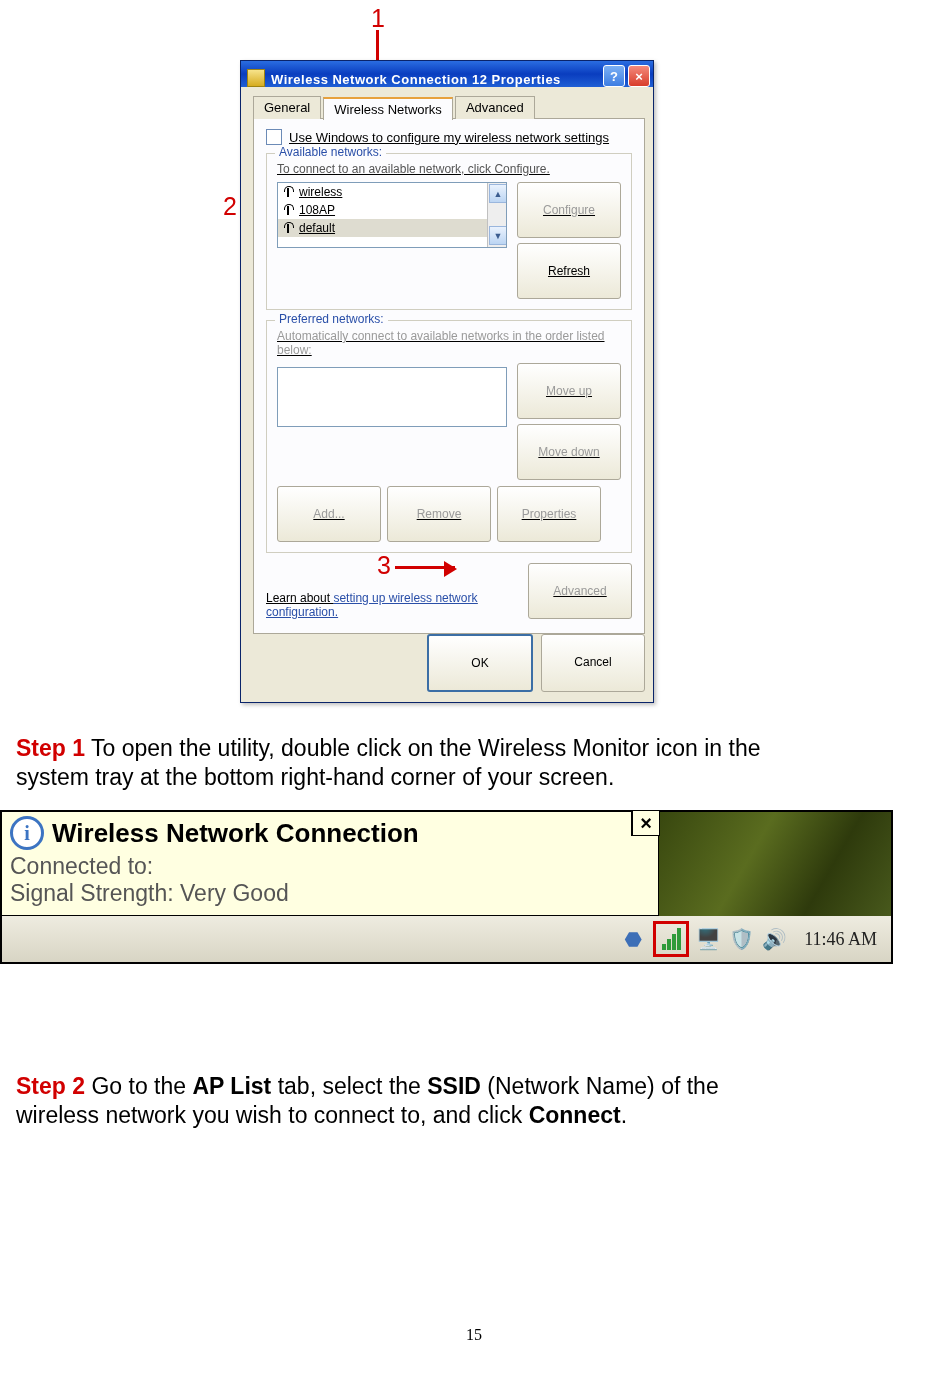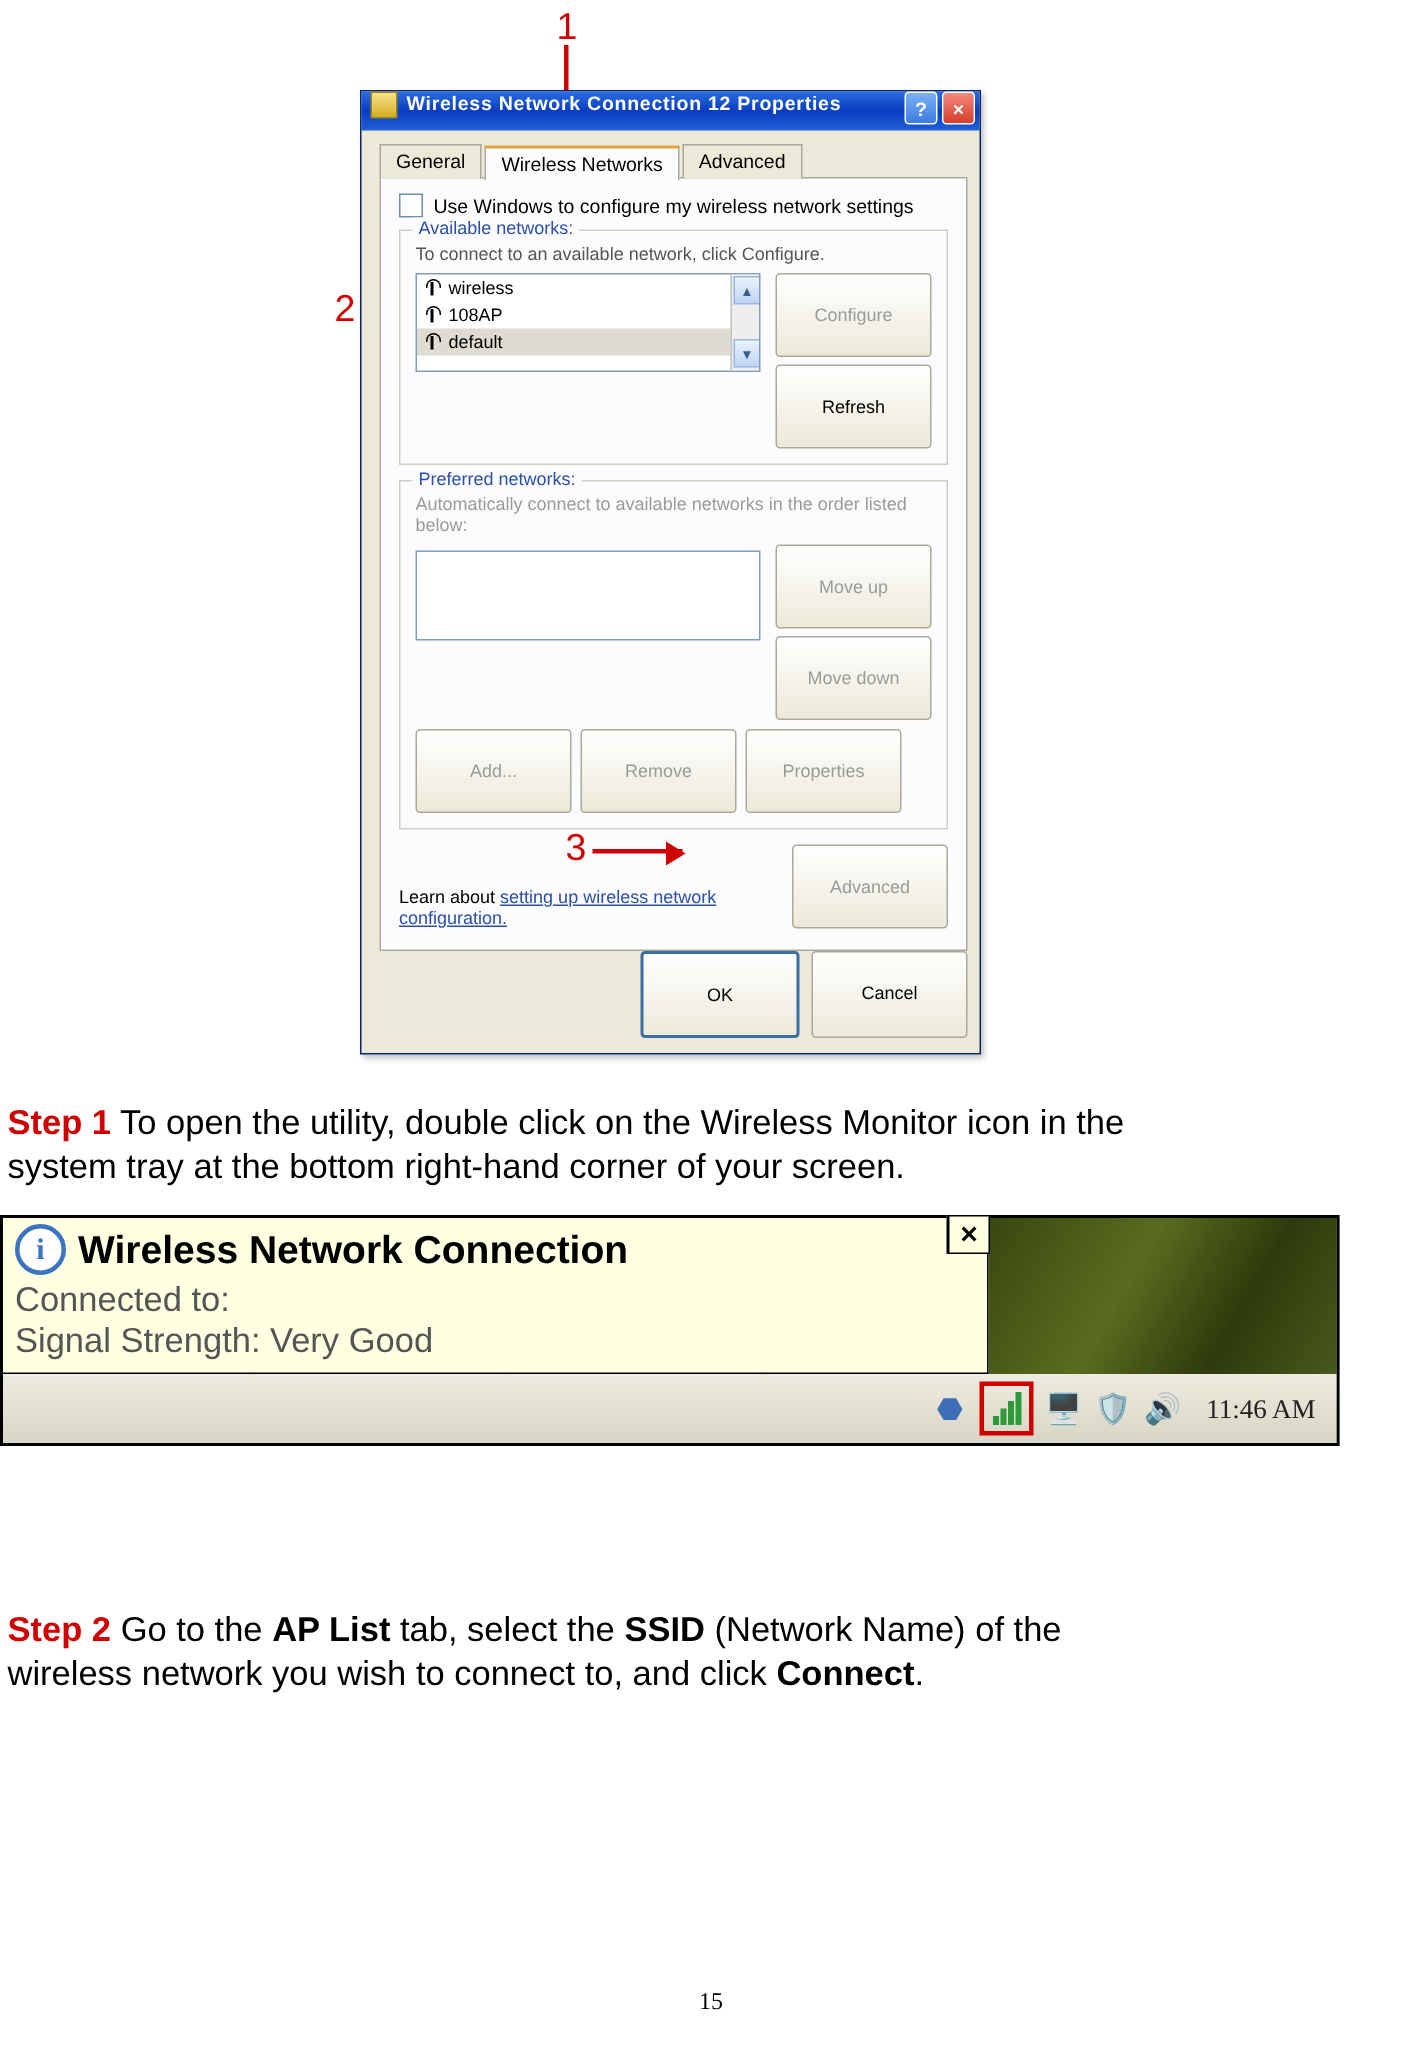--- a/index.html
+++ b/index.html
@@ -74,21 +74,21 @@
     left: 240px;
     top: 60px;
     width: 412px;
     background: #ece9d8;
     border: 1px solid #0a246a;
     box-shadow: 2px 2px 4px rgba(0,0,0,0.25);
     font-size: 14px;
   }
   .dlg-titlebar {
     display: flex;
-    align-items: flex-start;
+    align-items: flex-end;
     height: 26px;
     background: linear-gradient(to bottom, #2a6de1, #0a3dbf 50%, #1f5fd5);
     color: #fff;
     font-weight: bold;
     font-size: 13px;
     padding: 0 3px 0 6px;
   }
   .dlg-titlebar .app-icon {
     width: 16px; height: 16px;
     background: linear-gradient(#f7e38b,#d6ac1f);
@@ -133,20 +133,21 @@
     z-index: 2;
     top: 2px;
     border-top: 2px solid #e7a13c;
   }
 
   .tab-panel {
     border: 1px solid #aca899;
     background: #fcfcfe;
     padding: 10px 12px 14px 12px;
     font-size: 13px;
+    text-decoration: underline;
   }
 
   .checkbox-row {
     display: flex;
     align-items: center;
     gap: 7px;
     margin-bottom: 8px;
   }
   .chk {
     width: 14px; height: 14px;
@@ -243,21 +244,21 @@
     gap: 8px;
     margin-top: 0;
   }
   .okbtn {
     border: 2px solid #3b6ea5;
   }
 
   
   .para {
     position: absolute;
-    left: 5px;
+    left: 16px;
     width: 789px;
     padding: 0 0px;
     box-sizing: border-box;
     line-height: 1.25;
   }
   .step-label { color: #d10000; font-weight: bold; }
   b.k { font-weight: bold; }
 
   
   .shot2 {

